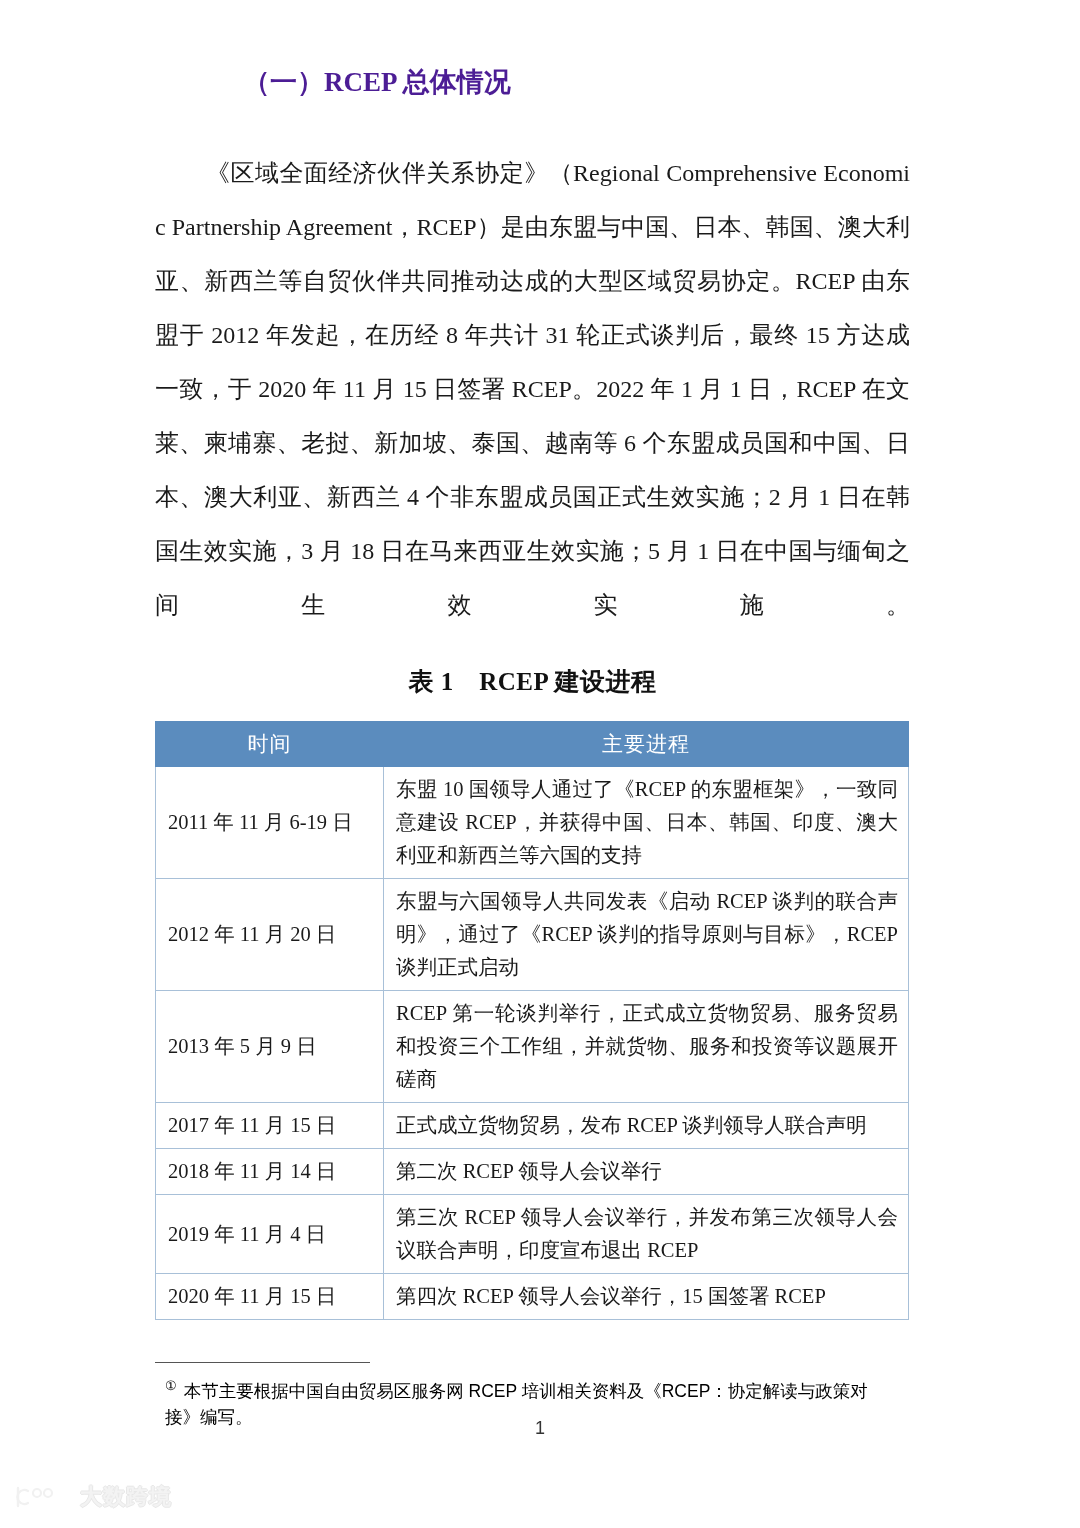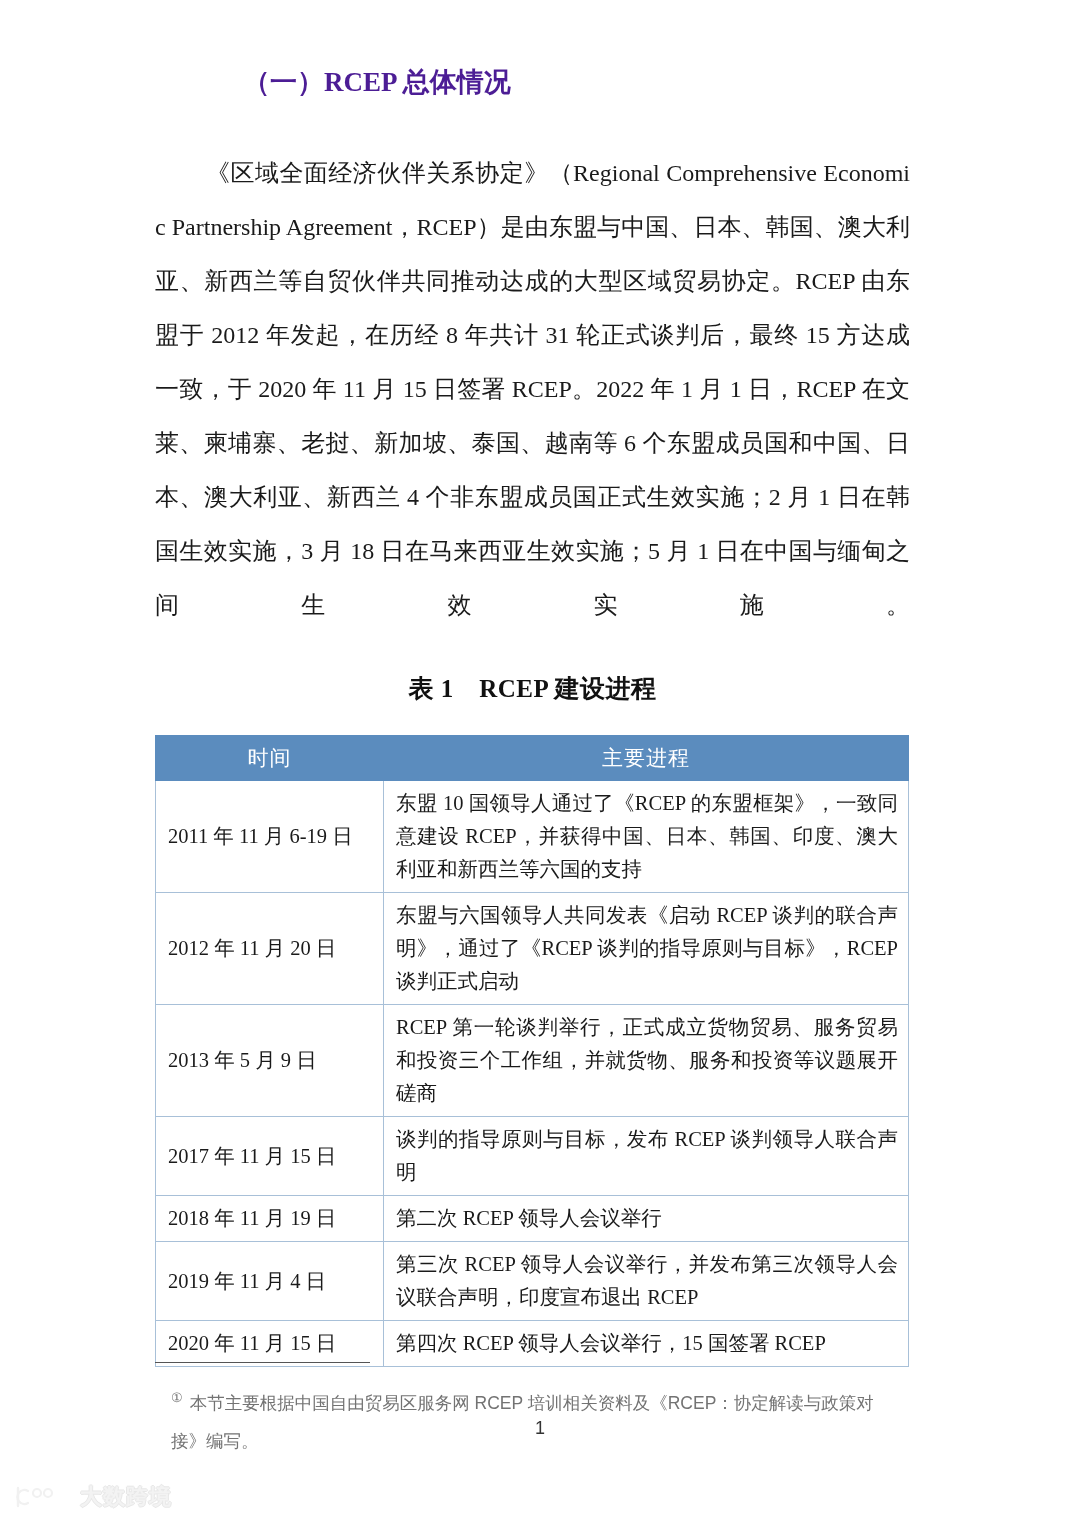--- a/index.html
+++ b/index.html
@@ -60,21 +60,21 @@
     line-height: 54px;
     text-align: justify;
     text-align-last: justify;
     text-indent: 51px;
     color: #1a1a1a;
     word-break: break-all;
   }
 
   
   .table-title {
-    margin: 16px;
+    margin: 9px;
     padding-top: 24px;
     padding-bottom: 14px;
     text-align: center;
     font-size: 25px;
     font-weight: bold;
     letter-spacing: 0.5px;
     color: #111;
   }
   table.progress-table {
     width: 753px;
@@ -120,24 +120,24 @@
     top: 1362px;
     width: 755px;
   }
   .footnote-rule {
     width: 215px;
     height: 0;
     border-top: 1px solid #555;
     margin: 0 0 10px 0;
   }
   .footnote {
-    margin: 16px;
+    margin: 10px;
     font-size: 17.5px;
-    line-height: 38px;
-    color: #737373;
+    line-height: 26px;
+    color: #000000;
     font-family: "Liberation Sans", "DejaVu Sans", sans-serif;
   }
   .footnote .fmark {
     font-size: 13px;
     vertical-align: super;
     margin-right: 7px;
     font-family: "Liberation Serif", serif;
   }
 
   
@@ -211,24 +211,24 @@
         <tr>
           <td class="time">2012 年 11 月 20 日</td>
           <td class="desc">东盟与六国领导人共同发表《启动 RCEP 谈判的联合声明》，通过了《RCEP 谈判的指导原则与目标》，RCEP 谈判正式启动</td>
         </tr>
         <tr>
           <td class="time">2013 年 5 月 9 日</td>
           <td class="desc">RCEP 第一轮谈判举行，正式成立货物贸易、服务贸易和投资三个工作组，并就货物、服务和投资等议题展开磋商</td>
         </tr>
         <tr>
           <td class="time">2017 年 11 月 15 日</td>
-          <td class="desc">谈判的指导原则与目标，发布 RCEP 谈判领导人联合声明</td>
-        </tr>
-        <tr>
-          <td class="time">2018 年 11 月 19 日</td>
+          <td class="desc">正式成立货物贸易，发布 RCEP 谈判领导人联合声明</td>
+        </tr>
+        <tr>
+          <td class="time">2018 年 11 月 14 日</td>
           <td class="desc">第二次 RCEP 领导人会议举行</td>
         </tr>
         <tr>
           <td class="time">2019 年 11 月 4 日</td>
           <td class="desc">第三次 RCEP 领导人会议举行，并发布第三次领导人会议联合声明，印度宣布退出 RCEP</td>
         </tr>
         <tr>
           <td class="time">2020 年 11 月 15 日</td>
           <td class="desc">第四次 RCEP 领导人会议举行，15 国签署 RCEP</td>
         </tr>

